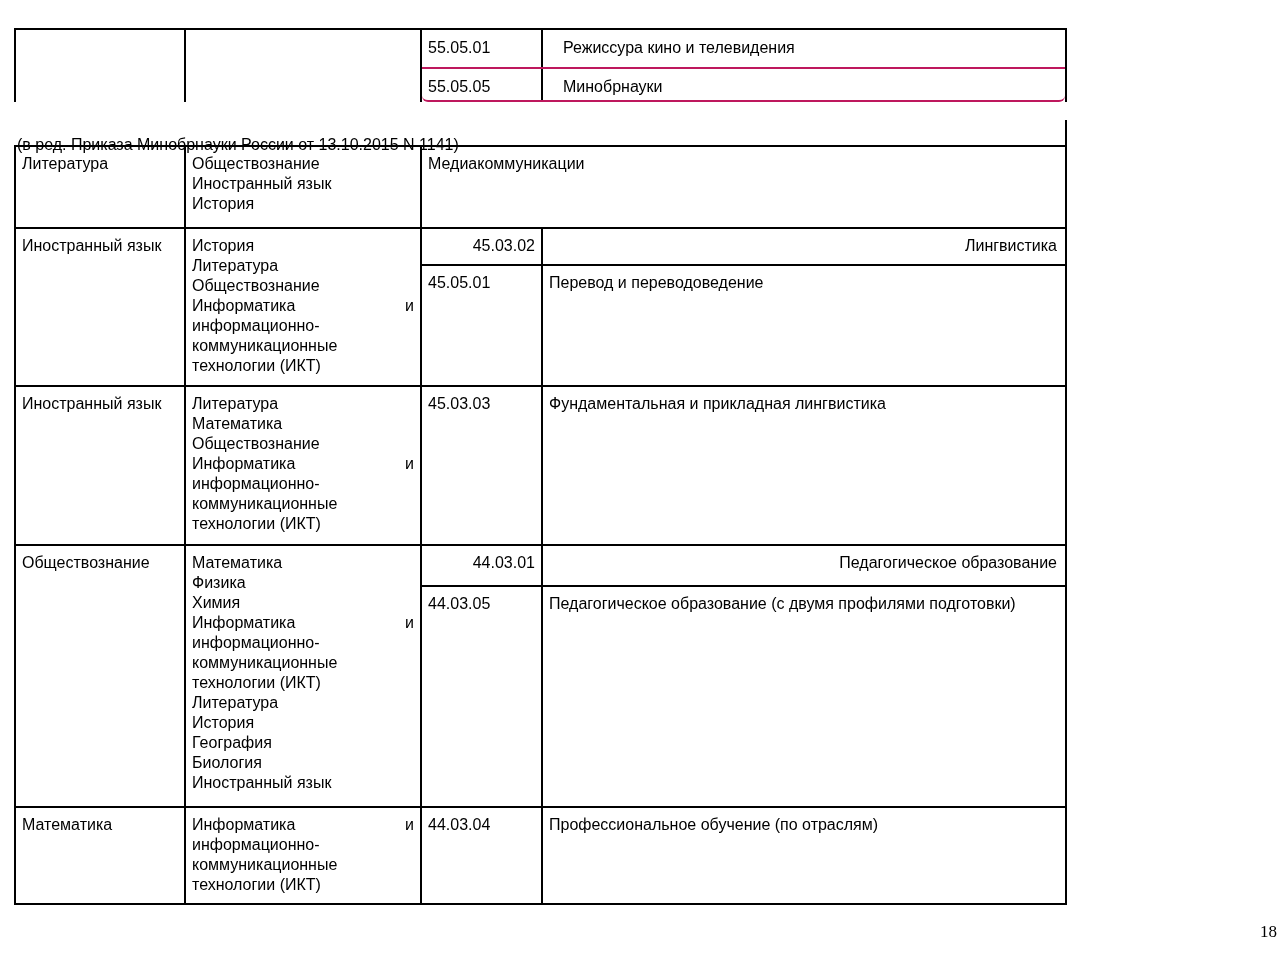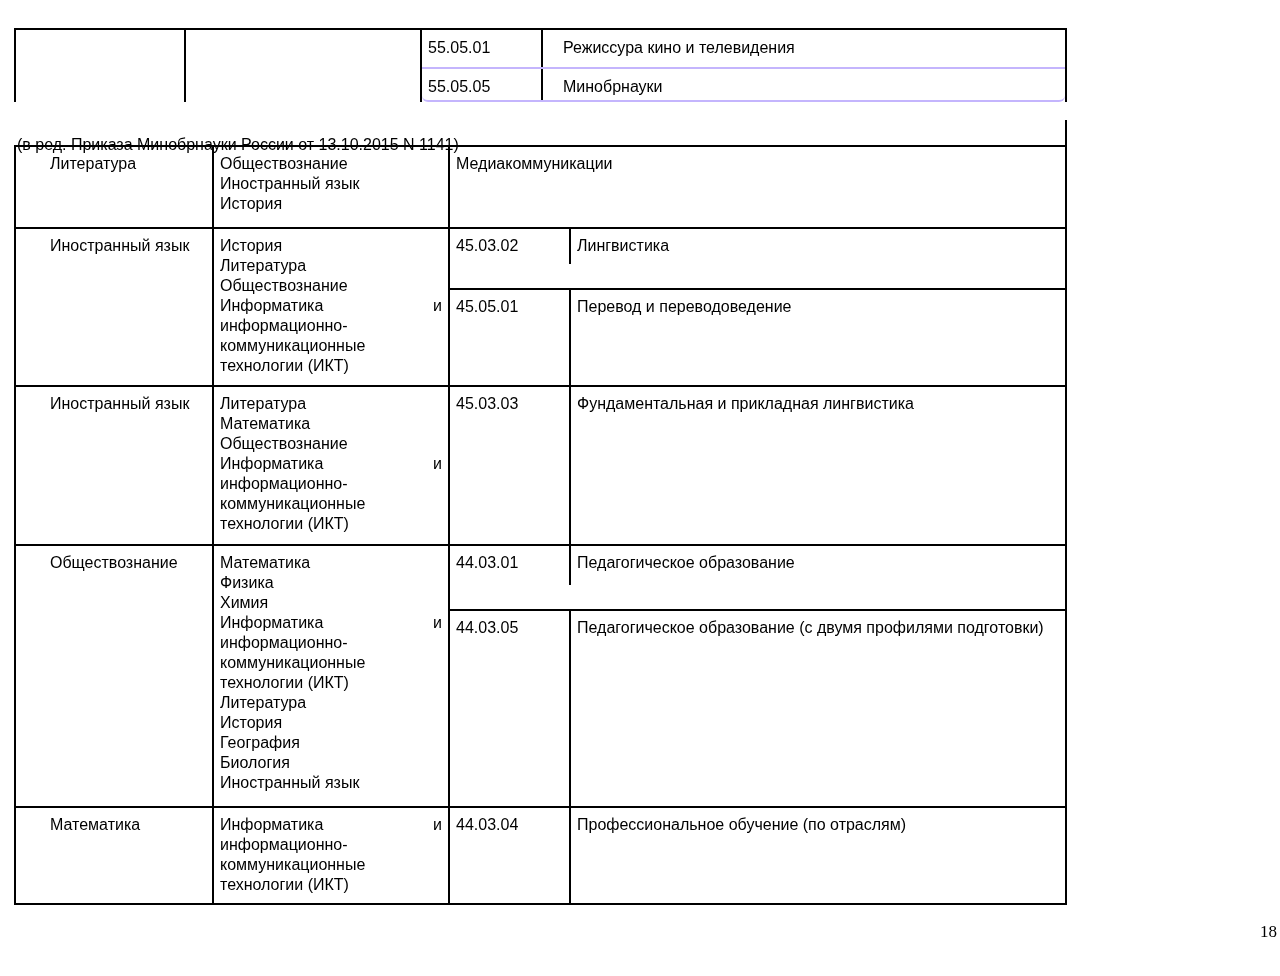--- a/index.html
+++ b/index.html
@@ -19,21 +19,21 @@
   .tgroup {
     position: absolute; left: 14px; top: 28px;
     width: 1053px; height: 74px;
     box-sizing: border-box;
     border: 2px solid #000; border-bottom: none;
     display: flex;
   }
   .tg-c1 { width: 170px; box-sizing: border-box; border-right: 2px solid #000; }
   .tg-c2 { width: 236px; box-sizing: border-box; border-right: 2px solid #000; }
   .tg-specs { flex: 1; display: flex; flex-direction: column; }
-  .tg-spec { display: flex; box-sizing: border-box; border-bottom: 2px solid #c4b5fd; }
+  .tg-spec { display: flex; box-sizing: border-box; border-bottom: 2px solid #be185d; }
   .tg-spec.first { height: 39px; flex: 0 0 auto; }
   .tg-spec.second { flex: 1; border-radius: 6px; }
   .code-box { width: 121px; box-sizing: border-box; border-right: 2px solid #000; padding: 8px 6px 0 6px; }
   .name-box { flex: 1; padding: 8px 8px 0 20px; }
 
   
   .note-row {
     position: absolute; left: 14px; top: 120px;
     width: 1053px; height: 43px;
     box-sizing: border-box;
@@ -42,29 +42,29 @@
   }
 
   
   .maintable {
     position: absolute; left: 14px; top: 145px;
     width: 1053px; height: 760px;
     box-sizing: border-box;
     border: 2px solid #000;
     display: flex; flex-direction: column;
   }
-  .trow { display: flex; box-sizing: border-box; flex: 0 0 auto; padding-left: 28px; }
+  .trow { display: flex; box-sizing: border-box; flex: 0 0 auto; }
   .trow + .trow { border-top: 2px solid #000; }
   .c1 { width: 170px; box-sizing: border-box; border-right: 2px solid #000; padding: 7px 6px 0 6px; }
   .c2 { width: 236px; box-sizing: border-box; border-right: 2px solid #000; padding: 7px 6px 0 6px; }
   .c2 .subj { text-align: justify; overflow-wrap: break-word; hyphens: none; }
   .specs { flex: 1; display: flex; flex-direction: column; }
   .spec { display: flex; box-sizing: border-box; flex: 1 1 auto; }
-  .spec.fixed { flex: 0 0 auto; }
-  .spec + .spec { border-top: 2px solid #000; margin-top: 24px; }
+  .spec.fixed { flex: 0 0 auto; text-align: right; }
+  .spec + .spec { border-top: 2px solid #000; }
   .spec .code-box { padding: 7px 6px 0 6px; }
   .spec .name-box { padding: 7px 8px 0 6px; }
 
   .pagenum {
     position: absolute; left: 1260px; top: 922px;
     font-family: "Liberation Serif", "DejaVu Serif", serif;
     font-size: 17px; line-height: 20px;
   }
 </style>
 </head>

